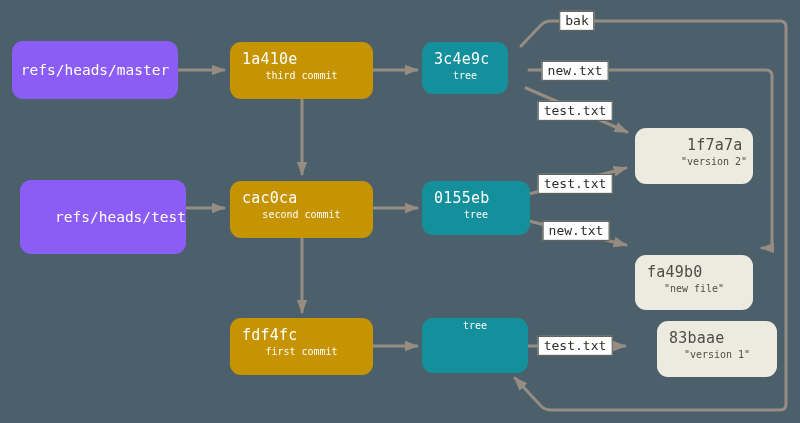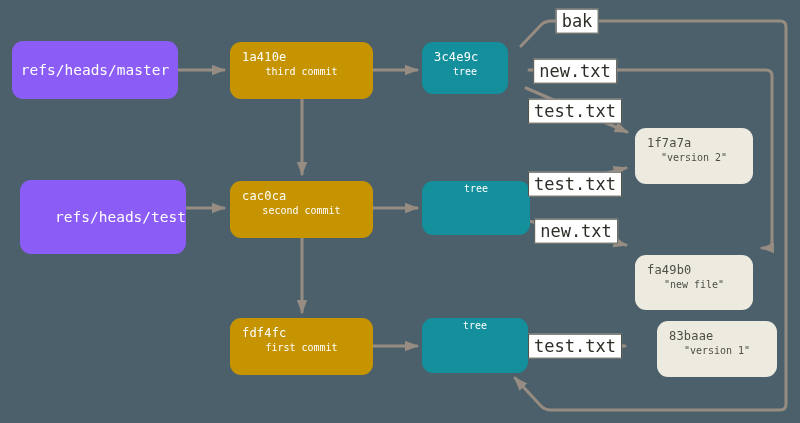--- a/index.html
+++ b/index.html
@@ -12,21 +12,21 @@
   .canvas { position: relative; width: 800px; height: 423px; background: #4c606b; border-radius: 10px; }
   .edges { position: absolute; left: 0; top: 0; }
 
   .node {
     position: absolute;
     border-radius: 11px;
     box-sizing: border-box;
     color: #ffffff;
   }
   .node .hash {
-    font-size: 12px;
+    font-size: 15px;
     padding: 8px 0 0 12px;
     letter-spacing: 0.2px;
   }
   .node .label {
     font-size: 10px;
     text-align: center;
     margin-top: 2px;
     white-space: nowrap;
   }
   .ref {
@@ -39,21 +39,21 @@
   .tree   { background: #14909c; }
   .blob   { background: #edebe0; color: #4f4e45; }
   .blob .label { text-align: center; }
 
   .edge-label {
     position: absolute;
     transform: translate(-50%, -50%);
     background: #ffffff;
     border: 1.5px solid #4b4a42;
     color: #2e2e28;
-    font-size: 17px;
+    font-size: 13px;
     line-height: 1.1;
     padding: 2px 5px;
     white-space: nowrap;
   }
 </style>
 </head>
 <body>
 
 <div class="canvas">
 
@@ -98,27 +98,28 @@
   <div class="node commit" style="left:230px; top:318px; width:143px; height:57px;">
     <div class="hash">fdf4fc</div>
     <div class="label">first commit</div>
   </div>
 
   <div class="node tree" style="left:422px; top:42px; width:86px; height:52px;">
     <div class="hash">3c4e9c</div>
     <div class="label">tree</div>
   </div>
   <div class="node tree" style="left:422px; top:181px; width:108px; height:54px;">
+    <div class="hash">0155eb</div>
     <div class="label">tree</div>
   </div>
   <div class="node tree" style="left:422px; top:318px; width:106px; height:55px;">
     <div class="label">tree</div>
   </div>
 
-  <div class="node blob" style="left:635px; top:128px; width:118px; height:56px;">
+  <div class="node blob" style="left:635px; top:128px; width:118px; height:56px;padding-left:40px;">
     <div class="hash">1f7a7a</div>
     <div class="label">"version 2"</div>
   </div>
   <div class="node blob" style="left:635px; top:221px; width:118px; height:55px;margin-top:34px;">
     <div class="hash">fa49b0</div>
     <div class="label">"new file"</div>
   </div>
   <div class="node blob" style="left:633px; top:321px; width:120px; height:56px;margin-left:24px;">
     <div class="hash">83baae</div>
     <div class="label">"version 1"</div>

